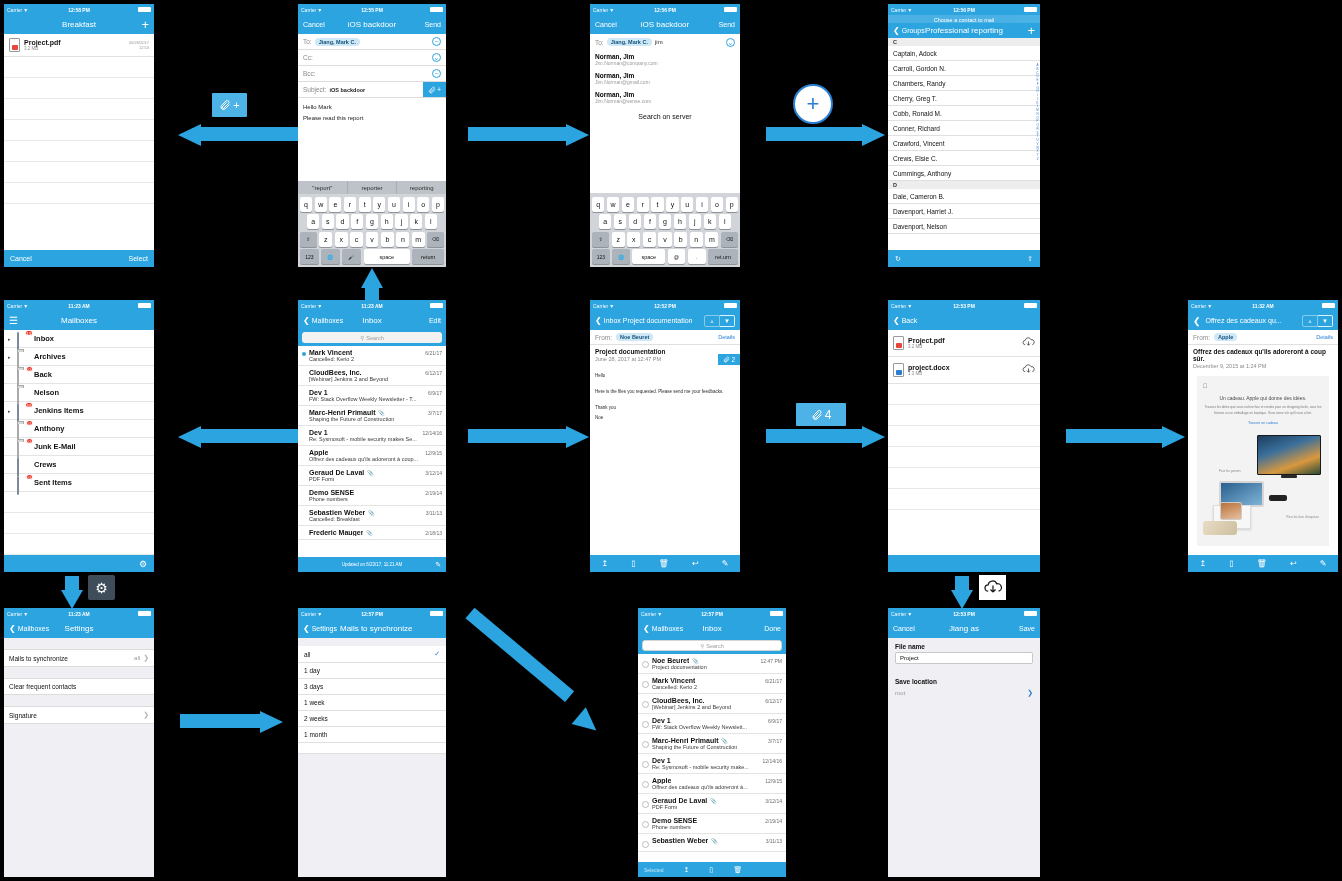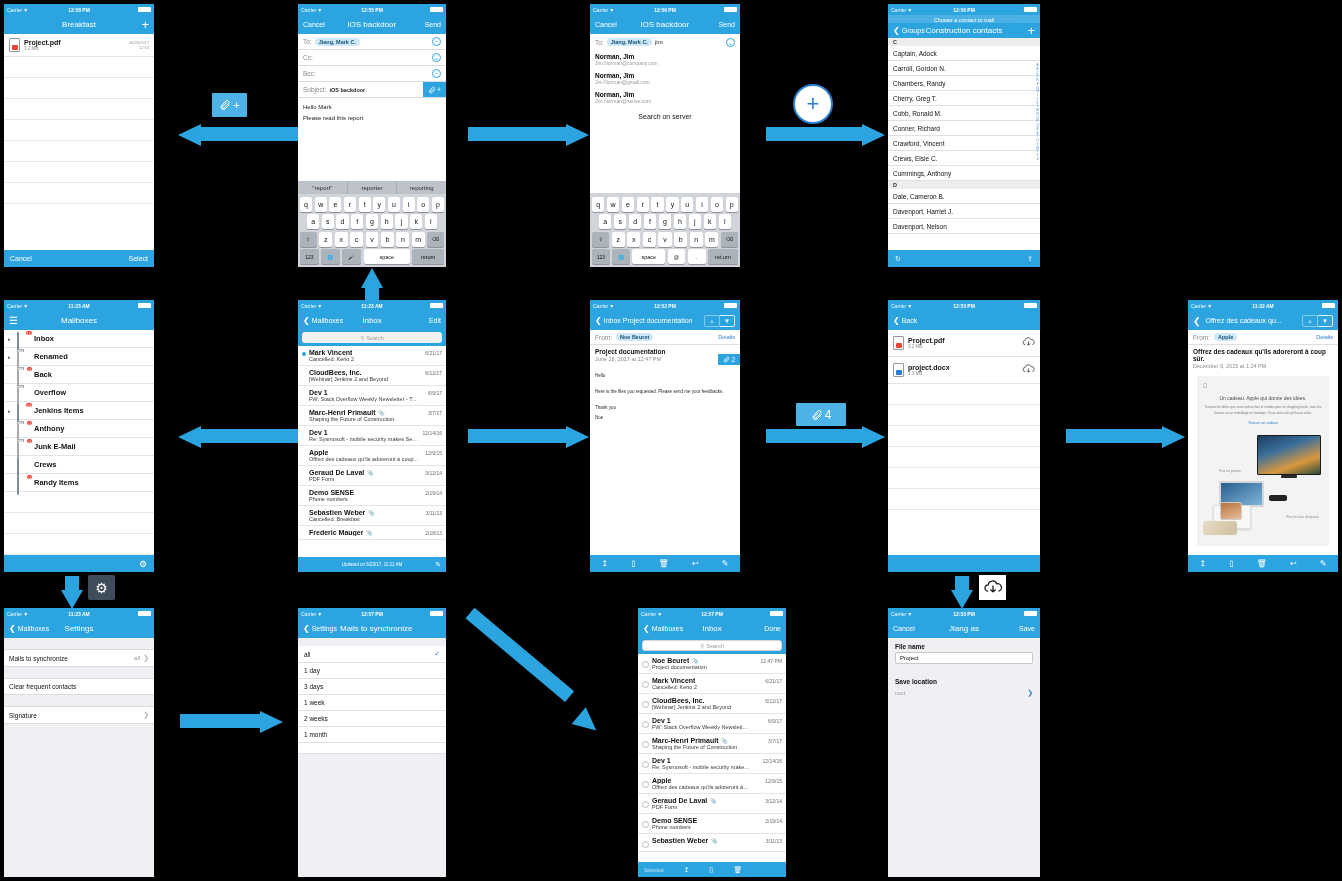--- a/index.html
+++ b/index.html
@@ -526,21 +526,21 @@
       <div class="sb-left">
           <span>Carrier</span>
           <span class="wifi">▾</span>
         </div>
       <div class="sb-time">12:56 PM</div>
       <div class="sb-batt"></div>
     </div>
     <div class="subnav">Choose a contact to mail</div>
     <div class="navbar" style="height:15px;">
       <span class="nav-btn"><span class="chev-back">❮</span><span>Groups</span></span>
-      <div class="nav-title">Construction contacts</div>
+      <div class="nav-title">Professional reporting</div>
       <div class="nav-plus">+</div>
     </div>
     <div class="sec-head">C</div>
     <div class="c-row">Captain, Adock</div>
     <div class="c-row">Carroll, Gordon N.</div>
     <div class="c-row">Chambers, Randy</div>
     <div class="c-row">Cherry, Greg T.</div>
     <div class="c-row">Cobb, Ronald M.</div>
     <div class="c-row">Conner, Richard</div>
     <div class="c-row">Crawford, Vincent</div>
@@ -598,31 +598,31 @@
       <div class="nav-title">Mailboxes</div>
     </div>
     <div class="mb-row">
       <span class="mb-disc">▸</span>
       <span class="mb-icon"><span class="tray"></span><span class="badge">13</span></span>
       <span class="mb-label">Inbox</span>
     </div>
     <div class="mb-row">
       <span class="mb-disc">▸</span>
       <span class="mb-icon"><span class="folder"></span></span>
-      <span class="mb-label">Renamed</span>
+      <span class="mb-label">Archives</span>
     </div>
     <div class="mb-row">
       <span class="mb-disc"></span>
       <span class="mb-icon"><span class="folder"></span><span class="badge">0</span></span>
       <span class="mb-label">Back</span>
     </div>
     <div class="mb-row">
       <span class="mb-disc"></span>
       <span class="mb-icon"><span class="folder"></span></span>
-      <span class="mb-label">Overflow</span>
+      <span class="mb-label">Nelson</span>
     </div>
     <div class="mb-row">
       <span class="mb-disc">▸</span>
       <span class="mb-icon"><span class="tray" style="background:#9aa6b2;"></span><span class="badge">44</span></span>
       <span class="mb-label">Jenkins Items</span>
     </div>
     <div class="mb-row">
       <span class="mb-disc"></span>
       <span class="mb-icon"><span class="folder" style="background:#f2f2f2;"></span><span class="badge">0</span></span>
       <span class="mb-label">Anthony</span>
@@ -633,21 +633,21 @@
       <span class="mb-label">Junk E-Mail</span>
     </div>
     <div class="mb-row">
       <span class="mb-disc"></span>
       <span class="mb-icon"><span class="tray"></span></span>
       <span class="mb-label">Crews</span>
     </div>
     <div class="mb-row">
       <span class="mb-disc"></span>
       <span class="mb-icon"><span class="tray" style="background:#e6e6e6;"></span><span class="badge">0</span></span>
-      <span class="mb-label">Randy Items</span>
+      <span class="mb-label">Sent Items</span>
     </div>
     <div class="row-empty"></div>
     <div class="row-empty"></div>
     <div class="row-empty"></div>
     <div class="row-empty"></div>
     <div class="toolbar-bottom" style="justify-content:flex-end;padding:0 7px;">
       <span style="font-size:9px;">⚙</span>
     </div>
   </div>
 

